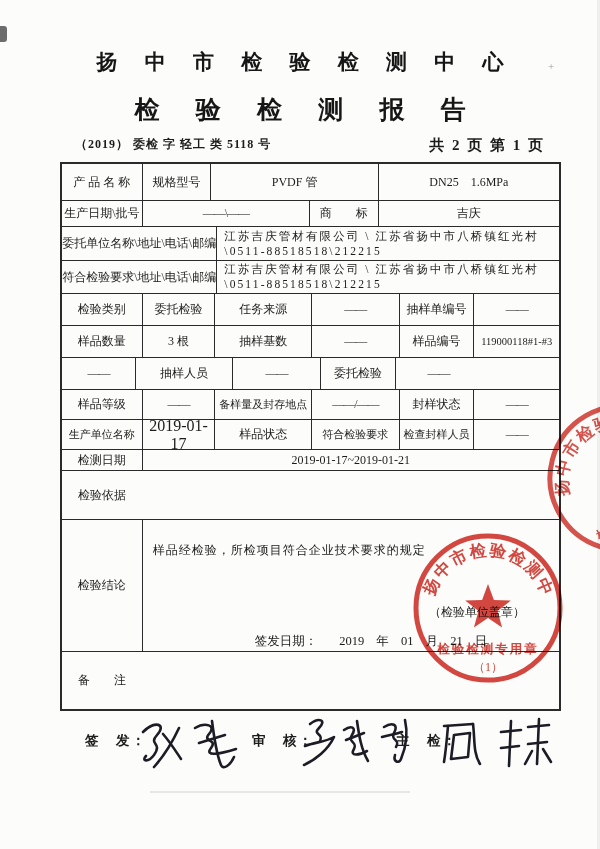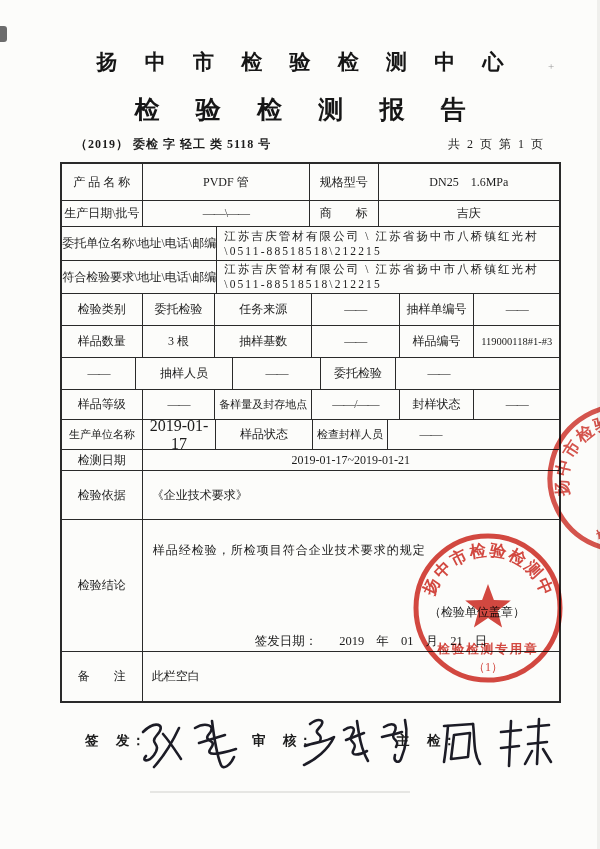--- a/index.html
+++ b/index.html
@@ -23,21 +23,21 @@
     position:absolute; top:48px; left:0; width:100%;
     text-align:center; font-size:21px; font-weight:bold;
     letter-spacing:11px; text-indent:11px; color:#161616;
   }
   .report-title {
     position:absolute; top:93px; left:0; width:100%;
     text-align:center; font-size:25px; font-weight:bold;
     letter-spacing:15px; text-indent:15px; color:#161616;
   }
   .doc-no { position:absolute; top:136px; left:75px; font-size:12px; font-weight:bold; letter-spacing:1px; }
-  .page-ind { position:absolute; top:136px; right:55px; font-size:12px; font-weight:normal; letter-spacing:2px; }
+  .page-ind { position:absolute; top:136px; right:55px; font-size:15px; font-weight:bold; letter-spacing:2px; }
 
   
   .tbl {
     position:absolute; left:60px; top:162px; width:501px;
     border:2px solid #2a2a2a; background:transparent; font-size:12px;
   }
   .row { display:flex; border-top:1px solid #2a2a2a; }
   .row:first-child { border-top:none; }
   .c { border-left:1px solid #2a2a2a; display:flex; align-items:center; justify-content:center;
        text-align:center; overflow:hidden; position:relative; }
@@ -77,22 +77,22 @@
 
   <div class="org-title">扬 中 市 检 验 检 测 中 心</div>
   <div class="report-title">检 验 检 测 报 告</div>
   <div class="doc-no">（2019） 委检 字 轻工 类 5118 号</div>
   <div class="page-ind">共 2 页 第 1 页</div>
 
   <div class="tbl">
 
     <div class="row" style="height:36px">
       <div class="c lab" style="width:80px">产 品 名 称</div>
+      <div class="c lab" style="width:69px">规格型号</div>
       <div class="c" style="width:168px">PVDF 管</div>
-      <div class="c lab" style="width:69px">规格型号</div>
       <div class="c" style="width:182px">DN25　1.6MPa</div>
     </div>
 
     <div class="row" style="height:26px">
       <div class="c lab" style="width:80px">生产日期\批号</div>
       <div class="c dash" style="width:168px">——\——</div>
       <div class="c lab" style="width:69px">商　　标</div>
       <div class="c" style="width:182px">吉庆</div>
     </div>
 
@@ -138,48 +138,47 @@
       <div class="c lab" style="width:97px;font-size:11px">备样量及封存地点</div>
       <div class="c dash" style="width:88px">——/——</div>
       <div class="c lab" style="width:75px">封样状态</div>
       <div class="c dash" style="width:86px">——</div>
     </div>
 
     <div class="row" style="height:30px">
       <div class="c lab" style="width:80px;font-size:11px">生产单位名称</div>
       <div class="c" style="width:73px;font-size:16px">2019-01-17</div>
       <div class="c lab" style="width:97px">样品状态</div>
+      <div class="c" style="width:88px;font-size:11px">符合检验要求</div>
       <div class="c lab" style="width:75px;font-size:11px">检查封样人员</div>
       <div class="c dash" style="width:86px">——</div>
     </div>
 
     <div class="row" style="height:21px">
       <div class="c lab" style="width:80px">检测日期</div>
       <div class="c" style="width:419px">2019-01-17~2019-01-21</div>
     </div>
 
     <div class="row" style="height:49px">
       <div class="c lab" style="width:80px">检验依据</div>
-      <div class="c left" style="width:419px">《企业技术要求》</div>
     </div>
 
     <div class="row" style="height:132px">
       <div class="c lab" style="width:80px">检验结论</div>
       <div class="c conc-cell" style="width:419px">
         <div class="conc-text">样品经检验，所检项目符合企业技术要求的规定</div>
         <div class="seal-note">（检验单位盖章）</div>
         <div class="issue-line">
           <span>签发日期：</span><span class="dt">2019 年 01 月 21 日</span>
         </div>
       </div>
     </div>
 
-    <div class="row" style="height:50px">
+    <div class="row" style="height:58px">
       <div class="c lab" style="width:80px">备　　注</div>
-      <div class="c left" style="width:419px">此栏空白</div>
     </div>
 
   </div>
 
   <svg class="stamp stamp-main" viewBox="0 0 170 170">
     <g fill="#cf2f26">
       <circle cx="85" cy="81" r="72" fill="none" stroke="#cf2f26" stroke-width="5"></circle>
       <path id="arcMain" d="M 29.8,71.5 A 57,57 0 0 1 140.2,71.5" fill="none"></path>
       <text font-size="16.5" letter-spacing="2" font-weight="bold">
         <textPath href="#arcMain" startOffset="2">扬中市检验检测中心</textPath>

